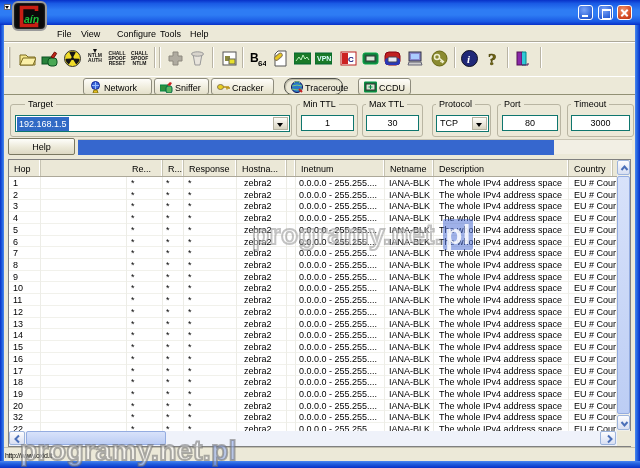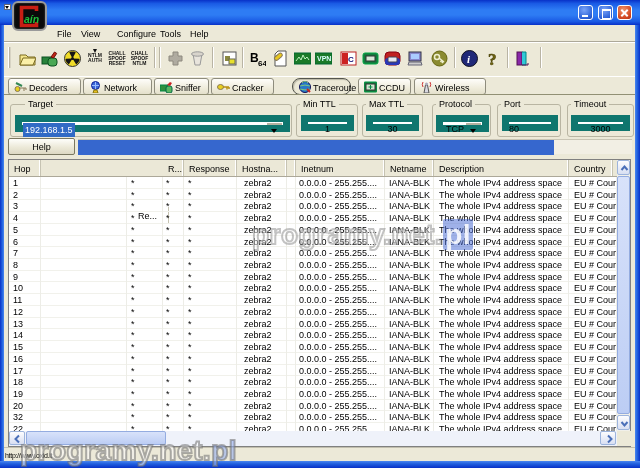--- a/index.html
+++ b/index.html
@@ -50,21 +50,21 @@
 #tabbar { left:4px; top:76px; width:631px; height:19px; background:#ECE9D8; border-top:1px solid #fff; }
 .tab { position:absolute; top:1px; height:17px; background:linear-gradient(180deg,#FEFDFA,#EFECDB 60%,#E4E0CC);
   border:1px solid #8E8C7D; border-radius:3px; font-size:9px; color:#000; }
 .tab .lbl { position:absolute; top:3.5px; }
 .tab.active { background:#EBE8D6; border:1px solid #55564E; box-shadow:inset 1px 1px 1px #b9b6a6; }
 #tabline { left:4px; top:94px; width:631px; height:1px; background:#919074; }
 
 
 .group { position:absolute; border:1px solid #B9B5A2; border-radius:3px; }
 .glabel { position:absolute; top:-5px; left:3px; background:#ECE9D8; padding:0 3px; font-size:9px; color:#000; line-height:9px; }
-.field { position:absolute; background:#fff; border:7px solid #0f766e; font-size:9px; color:#000; }
+.field { position:absolute; background:#fff; border:1px solid #0f766e; font-size:9px; color:#000; }
 .ddbtn { position:absolute; right:1px; top:1px; width:15px; bottom:1px; background:linear-gradient(180deg,#FDFCF8,#E8E4D8 60%,#D8D4C0);
   border:1px solid #B5B2A1; }
 .ddbtn:after { content:""; position:absolute; left:3px; top:5px; border:3.5px solid transparent; border-top:4px solid #000; }
 
 #stopbtn { left:8px; top:138px; width:67px; height:17px; background:linear-gradient(180deg,#FEFEFB,#ECE9D8 55%,#DDD9C4);
   border:1px solid #7A7861; border-radius:2px; font-size:9px; text-align:center; line-height:16px; }
 #progress { left:78px; top:139px; width:554px; height:15px; background:#F2EFE4; border-top:1px solid #c9c5b4; }
 #progfill { left:0; top:0; width:476px; height:15px; background:#3667CE; }
 
 
@@ -205,28 +205,20 @@
       <div class="ticon" style="left:509.5px"><svg width="17" height="17" viewBox="0 0 17 17">
           <rect x="3" y="2" width="5" height="13" fill="#8828A8" stroke="#515"></rect>
           <path d="M8 2 h4 v13 h-4" fill="#30C8D8" stroke="#088"></path>
           <path d="M8 15 h6 v-2" fill="none" stroke="#515"></path>
         </svg></div>
       <div class="tsep" style="left:536px"></div>
     </div>
 </div>
 
 <div class="abs" id="tabbar">
-    <div class="tab" style="left:4px;width:73px;">
-      <span style="position:absolute;left:5px;top:2px;"><svg width="13" height="12" viewBox="0 0 13 12">
-          <circle cx="3.5" cy="8" r="2.5" fill="#E8D020" stroke="#875"></circle>
-          <path d="M5 7 h7 M10 7 v3 M12 7 v2" stroke="#875" fill="none"></path>
-          <path d="M2 2 l6 3" stroke="#385" stroke-width="2"></path>
-        </svg></span>
-      <span class="lbl" style="left:20px;">Decoders</span>
-    </div>
     <div class="tab" style="left:79px;width:69px;">
       <span style="position:absolute;left:5px;top:2px;"><svg width="13" height="12" viewBox="0 0 13 12">
           <circle cx="6.5" cy="4.5" r="4" fill="#3A68D8" stroke="#129"></circle>
           <path d="M3 4.5 h7 M6.5 1 v7" stroke="#9BF"></path>
           <path d="M5 9 h3 l1 3 H4z" fill="#E8C020" stroke="#871"></path>
         </svg></span>
       <span class="lbl" style="left:20px;">Network</span>
     </div>
     <div class="tab" style="left:150px;width:55px;">
       <span style="position:absolute;left:5px;top:2px;"><svg width="13" height="12" viewBox="0 0 13 12">
@@ -236,44 +228,36 @@
         </svg></span>
       <span class="lbl" style="left:20px;">Sniffer</span>
     </div>
     <div class="tab" style="left:207px;width:63px;">
       <span style="position:absolute;left:5px;top:2px;"><svg width="13" height="12" viewBox="0 0 13 12">
           <ellipse cx="3.5" cy="6" rx="3" ry="2.5" fill="#E8D020" stroke="#875"></ellipse>
           <path d="M6 6 h6 M10 6 v2.5 M12 6 v2" stroke="#B89010" stroke-width="1.5" fill="none"></path>
         </svg></span>
       <span class="lbl" style="left:20px;">Cracker</span>
     </div>
-    <div class="tab active" style="left:288px;width:59px;border-radius:8px;">
+    <div class="tab active" style="left:280px;width:59px;border-radius:8px;">
       <span style="position:absolute;left:5px;top:2px;"><svg width="14" height="13" viewBox="0 0 14 13">
           <circle cx="7" cy="6" r="5.5" fill="#2878C8" stroke="#115"></circle>
           <path d="M2 5 a9 5 0 0 1 10 0 M2 8 a9 5 0 0 0 10 0" stroke="#7CC87C" fill="none"></path>
           <path d="M4 2 a5 8 0 0 1 6 0" stroke="#7CC87C" fill="none"></path>
           <path d="M9 8 l3 3" stroke="#C22" stroke-width="2"></path>
         </svg></span>
       <span class="lbl" style="left:20px;">Traceroute</span>
     </div>
     <div class="tab" style="left:354px;width:53px;">
       <span style="position:absolute;left:5px;top:2px;"><svg width="13" height="12" viewBox="0 0 13 12">
           <rect x="0" y="1" width="13" height="10" rx="1" fill="#157A3E" stroke="#094"></rect>
           <rect x="2" y="3" width="9" height="6" fill="#CFE8CF" stroke="#333"></rect>
           <path d="M6.5 4 v4 M4.5 6 h4" stroke="#084"></path>
         </svg></span>
       <span class="lbl" style="left:20px;">CCDU</span>
-    </div>
-    <div class="tab" style="left:410px;width:72px;">
-      <span style="position:absolute;left:5px;top:2px;"><svg width="13" height="12" viewBox="0 0 13 12">
-          <path d="M5.5 4 h2 l1.5 8 h-5z" fill="#D8D8E0" stroke="#555"></path>
-          <circle cx="6.5" cy="3" r="1.5" fill="#AAB"></circle>
-          <path d="M3 1 a5 5 0 0 0 0 5 M10 1 a5 5 0 0 1 0 5" stroke="#C33" fill="none"></path>
-        </svg></span>
-      <span class="lbl" style="left:20px;">Wireless</span>
     </div>
   </div>
 <div class="abs" id="tabline"></div>
 
 <div class="group" style="left:10px; top:104px; width:282px; height:33px;">
   <span class="glabel" style="left:14px">Target</span>
 </div>
 <div class="field" style="left:15px; top:115px; width:275px; height:17px;">
   <span style="position:absolute;left:1px;top:1px;background:#316AC5;color:#fff;padding:1px 2px;line-height:12px;">192.168.1.5</span>
   <span class="ddbtn"></span>
@@ -286,37 +270,37 @@
     <span class="glabel">Max TTL</span>
   </div>
 <div class="field" style="left:366px; top:115px; width:53px; height:16px; text-align:center; line-height:14px;">30</div>
 <div class="group" style="left:432px; top:104px; width:59px; height:33px;">
     <span class="glabel">Protocol</span>
   </div>
 <div class="field" style="left:436px; top:115px; width:53px; height:17px; line-height:15px;"><span style="padding-left:3px">TCP</span><span class="ddbtn"></span></div>
 <div class="group" style="left:497px; top:104px; width:64px; height:33px;">
     <span class="glabel">Port</span>
   </div>
-<div class="field" style="left:502px; top:115px; width:56px; height:16px; text-align:left; line-height:14px;">80</div>
+<div class="field" style="left:502px; top:115px; width:56px; height:16px; text-align:center; line-height:14px;">80</div>
 <div class="group" style="left:567px; top:104px; width:67px; height:33px;">
     <span class="glabel">Timeout</span>
   </div>
 <div class="field" style="left:571px; top:115px; width:59px; height:16px; text-align:center; line-height:14px;">3000</div>
 
 <div class="abs" id="stopbtn">Help</div>
 <div class="abs" id="progress">
     <div class="abs" id="progfill"></div>
   </div>
 
 <div class="abs" id="lv">
   <div id="lvhead">
       <div class="hcell" style="left:0px;width:32px;">
         <span>Hop</span>
       </div>
-      <div class="hcell" style="left:124px;width:36px;margin-top:47px;">
+      <div class="hcell" style="left:118px;width:36px;">
         <span>Re...</span>
       </div>
       <div class="hcell" style="left:154px;width:21px;">
         <span>R...</span>
       </div>
       <div class="hcell" style="left:175px;width:53px;">
         <span>Response</span>
       </div>
       <div class="hcell" style="left:228px;width:50px;">
         <span>Hostna...</span>

